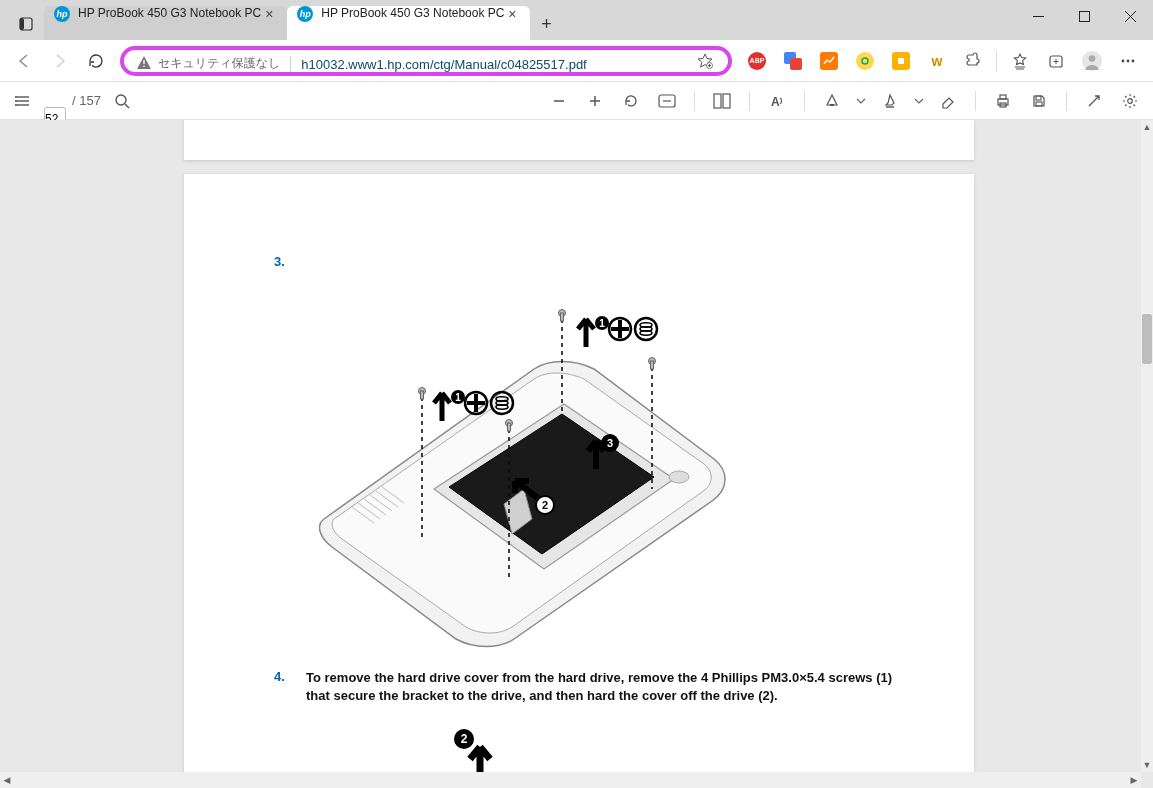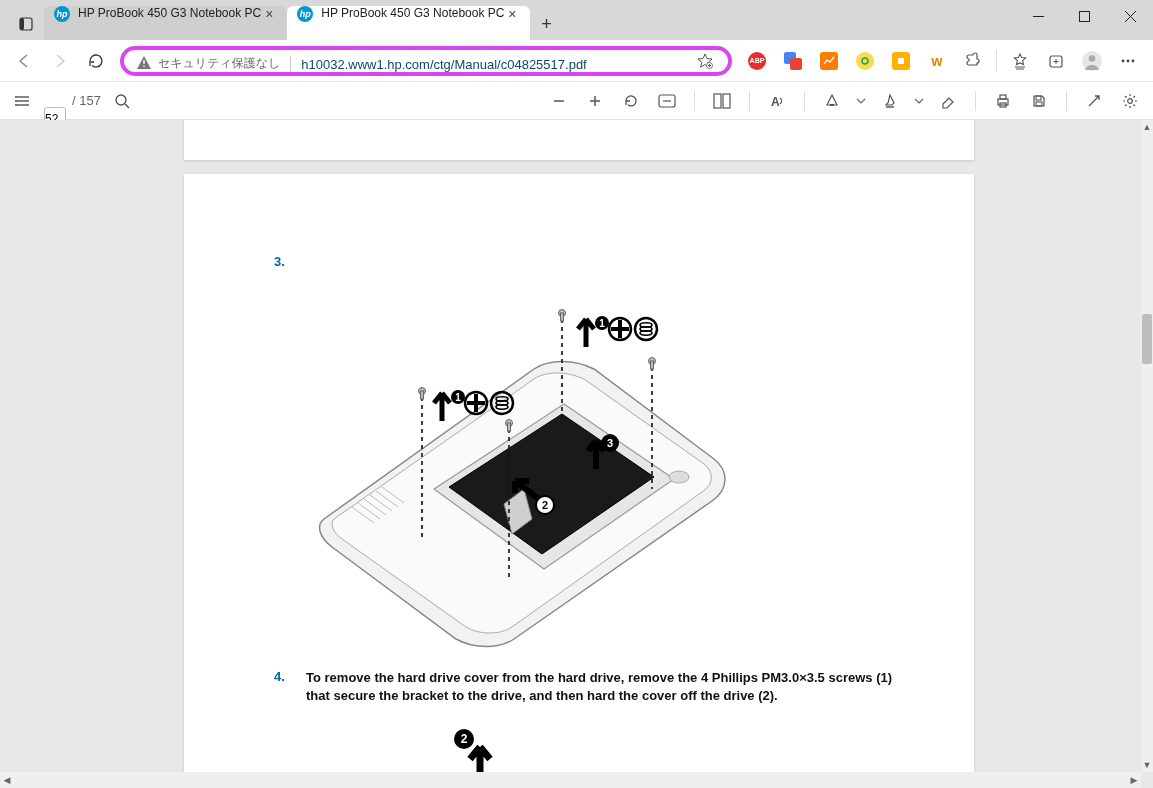--- a/index.html
+++ b/index.html
@@ -425,21 +425,21 @@
             <path d="M10 40 L10 12 M10 12 L2 22 M10 12 L18 22" stroke="#000" stroke-width="6" fill="none"></path>
             <circle cx="24" cy="14" r="9" fill="#000"></circle>
               <text x="24" y="18" font-size="11" fill="#fff" text-anchor="middle" font-weight="bold">3</text>
           </g>
         </svg>
       </div>
 
       <div class="step">
         <span class="step-num">4.</span>
         <span class="step-text">
-          <span>To remove the hard drive cover from the hard drive, remove the 4 Phillips PM3.0×3.5 screws </span><b>(1)</b><span> that secure the bracket to the drive, and then hard the cover off the drive </span><b>(2)</b><span>.</span>
+          <span>To remove the hard drive cover from the hard drive, remove the 4 Phillips PM3.0×5.4 screws </span><b>(1)</b><span> that secure the bracket to the drive, and then hard the cover off the drive </span><b>(2)</b><span>.</span>
         </span>
       </div>
 
       <div class="figure" style="margin-left:120px">
         <svg width="260" height="80" viewBox="0 0 260 80">
           <circle cx="70" cy="14" r="10" fill="#000"></circle>
             <text x="70" y="18" font-size="12" fill="#fff" text-anchor="middle" font-weight="bold">2</text>
           <path d="M86 60 L86 22 M86 22 L76 34 M86 22 L96 34" stroke="#000" stroke-width="7" fill="none"></path>
           <path d="M30 78 L120 58 L250 72 L170 80 Z" fill="#1e1e1e"></path>
         </svg>

